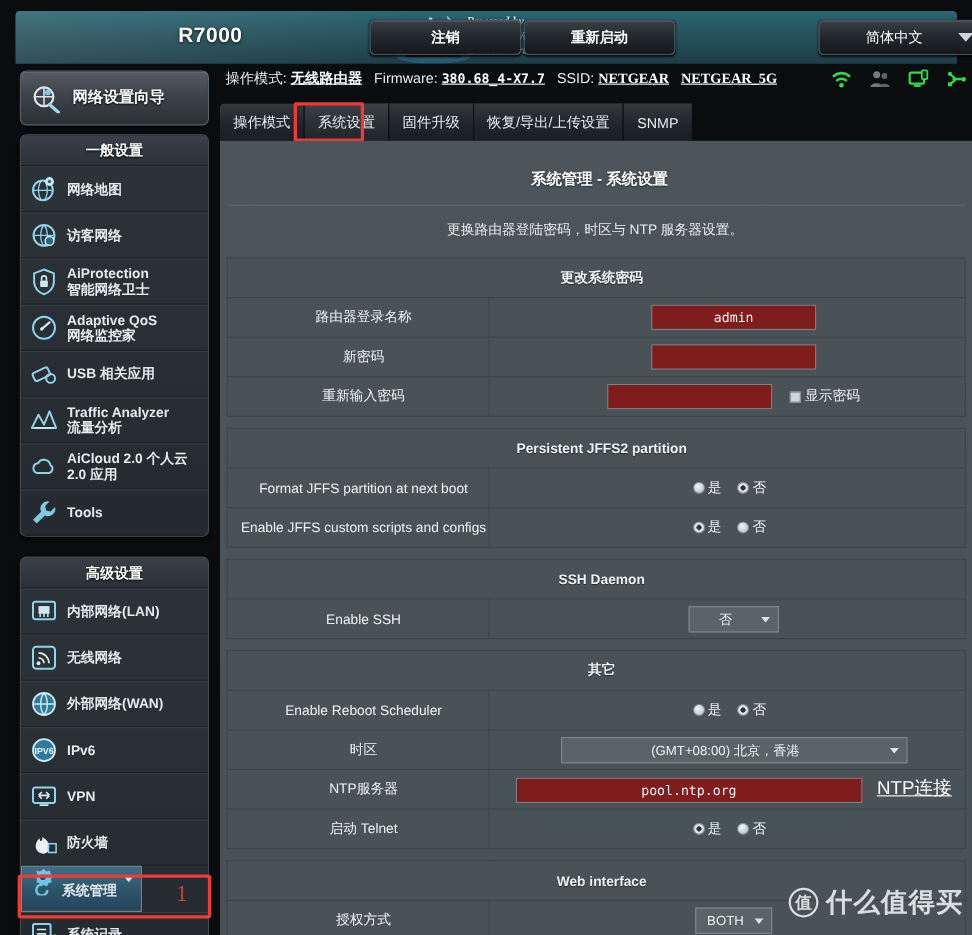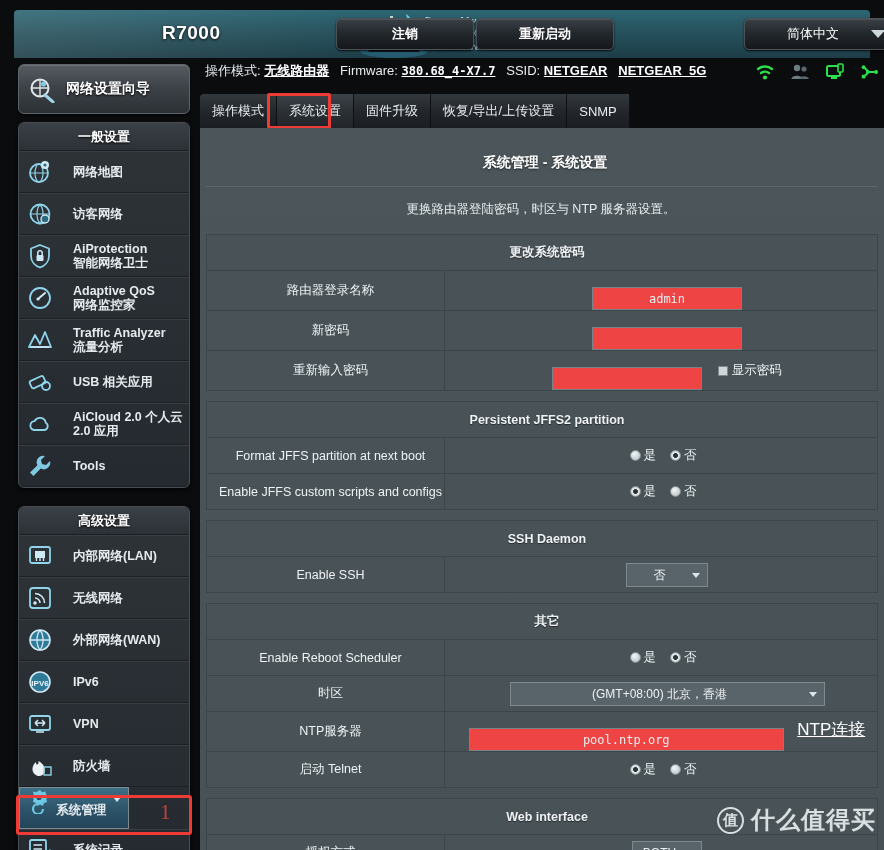--- a/index.html
+++ b/index.html
@@ -59,21 +59,21 @@
   .caret-white{
     width:0;height:0;border-left:7px solid transparent;border-right:7px solid transparent;
     border-top:8px solid #cdd6dc;
   }
 
   
   .statusline{
     position:absolute; left:205px; top:62px; width:560px; height:22px;
     color:#e9eef1; font-size:13px; white-space:nowrap;
   }
-  .statusline .u{ text-decoration:underline; font-weight:bold; color:#fff; }
+  .statusline .u{ text-decoration:underline; font-weight:bold; color:#fff;font-family:Liberation Serif, serif; }
   .statusline .mono{ font-family:"DejaVu Sans Mono","Liberation Mono",monospace; font-size:12px; }
   .sticons{ position:absolute; left:755px; top:62px; display:flex; gap:15px; align-items:center;}
   .sticon{ width:20px; height:20px; }
 
   
   .tabbar{
     position:absolute; left:200px; top:94px; height:34px;
     display:flex; align-items:stretch;
   }
   .tab{
@@ -112,21 +112,21 @@
   #nav-general{ top:122px; }
   #nav-advanced{ top:506px; }
   .navhead{
     height:28px; color:#fff; font-size:13px; font-weight:bold;
     display:flex; align-items:center; justify-content:center;
     background:linear-gradient(180deg,#3a4045 0%,#2b3136 100%);
     border-bottom:1px solid #1b1f22;
     text-shadow:0 1px 2px #000;
   }
   .navitem{
-    min-height:42px; display:flex; align-items:center; gap:20px;
+    min-height:42px; display:flex; align-items:center; gap:8px;
     padding:3px 6px 3px 8px;
     border-bottom:1px solid #1c2023;
     border-top:1px solid #383e43;
     cursor:pointer;
   }
   .navitem:first-of-type{ border-top:none; }
   .navitem .ic{ width:26px; height:26px; flex:0 0 26px; }
   .navitem .lbl{ color:#e4eaee; font-size:12.5px; font-weight:bold; line-height:14px; }
   .navitem .lbl .en{ display:block; }
   .navitem.sel{
@@ -170,24 +170,24 @@
   table.form tr td{
     border:1px solid #3c4549;
     background:#495357;
     color:#eef2f4; font-size:12.5px;
     height:36px;
   }
   td.k{ width:238px; padding-left:10px; }
   td.v{ padding-left:12px; }
   .inp{
     display:inline-block; height:23px; line-height:23px;
-    background:#ef4444; border:1px solid #76848a;
+    background:#7f1d1d; border:1px solid #76848a;
     color:#e9eef0; font-size:12px; padding:0 6px;
     font-family:"DejaVu Sans Mono","Liberation Mono",monospace;
-    vertical-align:middle; cursor:text;margin-top:16px;
+    vertical-align:middle; cursor:text;
   }
   .inp.w150{ width:150px; }
   .inp.w315{ width:315px; }
   .sel{
     display:inline-block; height:24px; line-height:22px;
     background:#58646a; border:1px solid #7c8a90;
     color:#eef2f4; font-size:12px; padding:0 22px 0 7px;
     position:relative; vertical-align:middle; cursor:pointer;
   }
   .sel:after{
@@ -362,35 +362,35 @@
         <circle cx="11" cy="14" r="1.6" fill="#cfe9f4"></circle>
       </svg>
       <span class="lbl">
         <span class="en">Adaptive QoS</span>
         <span class="en">网络监控家</span>
       </span>
     </div>
 
     <div class="navitem">
       <svg class="ic" viewBox="0 0 26 26">
+        <rect x="3" y="9" width="15" height="8" rx="2" transform="rotate(-25 11 13)" fill="none" stroke="#8fd4ea" stroke-width="1.8"></rect>
+        <circle cx="19" cy="17" r="4" fill="none" stroke="#8fd4ea" stroke-width="1.8"></circle>
+      </svg>
+      <span class="lbl">USB 相关应用</span>
+    </div>
+
+    <div class="navitem">
+      <svg class="ic" viewBox="0 0 26 26">
         <path d="M2 20 L8 8 L13 17 L18 5 L24 20 Z" fill="none" stroke="#8fd4ea" stroke-width="1.8" stroke-linejoin="round"></path>
         <path d="M4 20 L22 20" stroke="#cfe9f4" stroke-width="1.4"></path>
       </svg>
       <span class="lbl">
         <span class="en">Traffic Analyzer</span>
         <span class="en">流量分析</span>
       </span>
-    </div>
-
-    <div class="navitem">
-      <svg class="ic" viewBox="0 0 26 26">
-        <rect x="3" y="9" width="15" height="8" rx="2" transform="rotate(-25 11 13)" fill="none" stroke="#8fd4ea" stroke-width="1.8"></rect>
-        <circle cx="19" cy="17" r="4" fill="none" stroke="#8fd4ea" stroke-width="1.8"></circle>
-      </svg>
-      <span class="lbl">USB 相关应用</span>
     </div>
 
     <div class="navitem">
       <svg class="ic" viewBox="0 0 26 26">
         <path d="M7 19 a4.5 4.5 0 0 1 0.6 -8.9 a6 6 0 0 1 11.2 1.6 a4 4 0 0 1 -1.2 7.3 Z" fill="none" stroke="#8fd4ea" stroke-width="1.8"></path>
       </svg>
       <span class="lbl">
         <span class="en">AiCloud 2.0 个人云</span>
         <span class="en">2.0 应用</span>
       </span>

